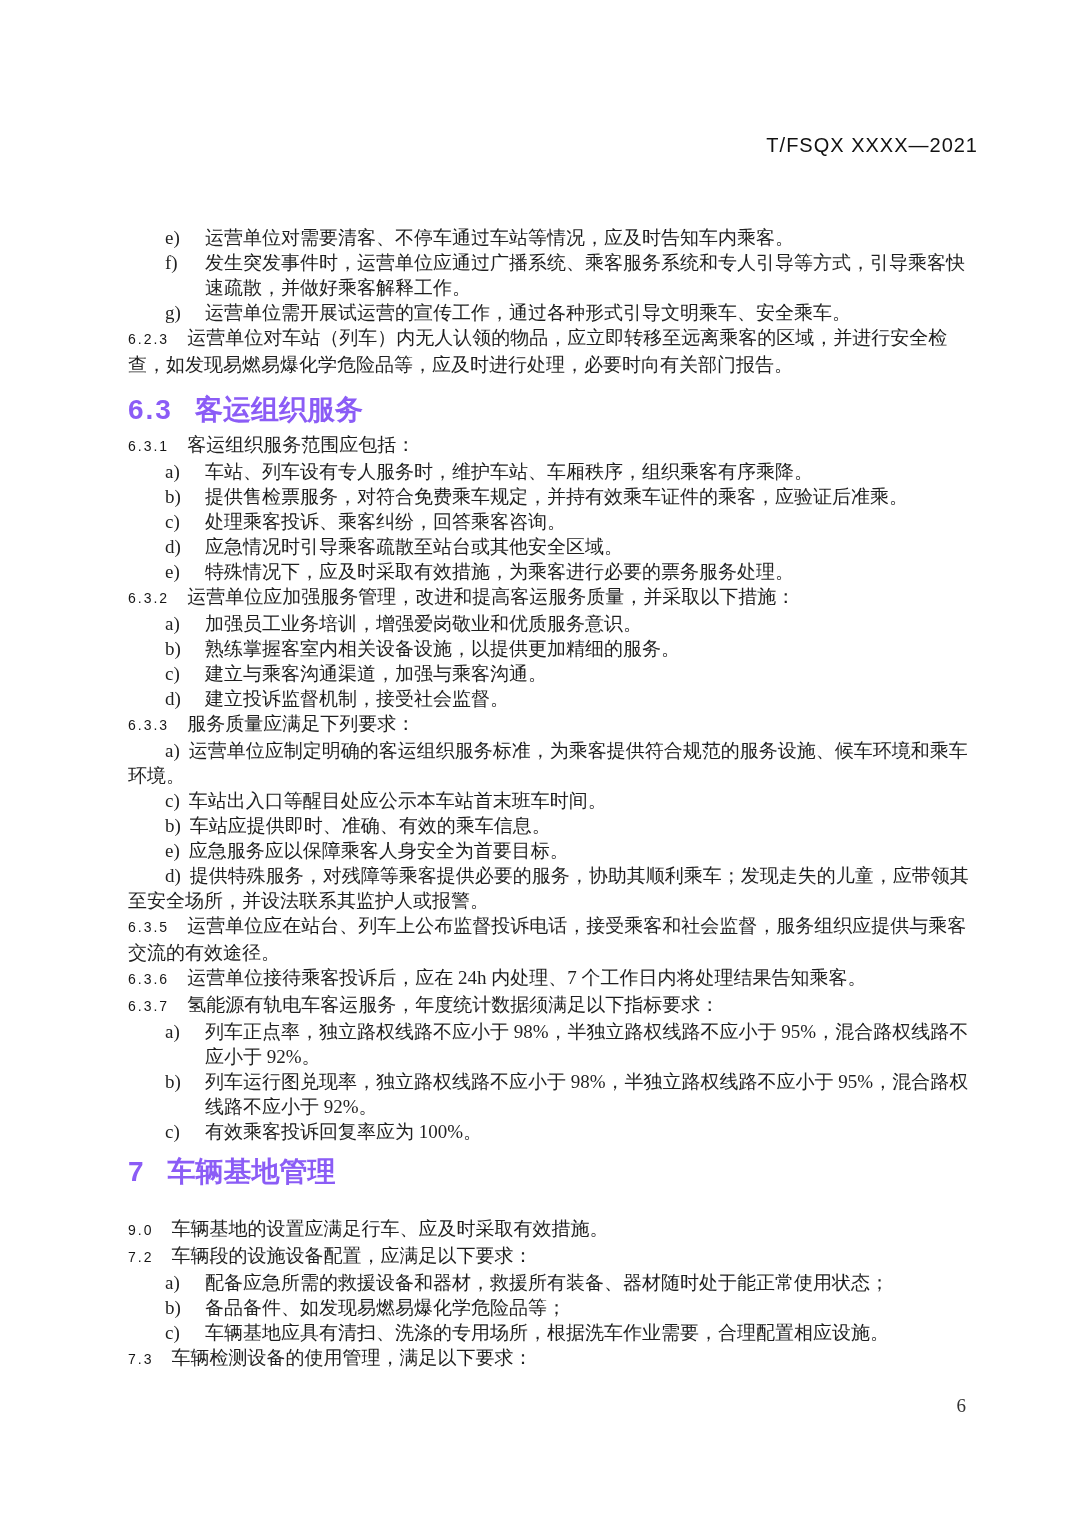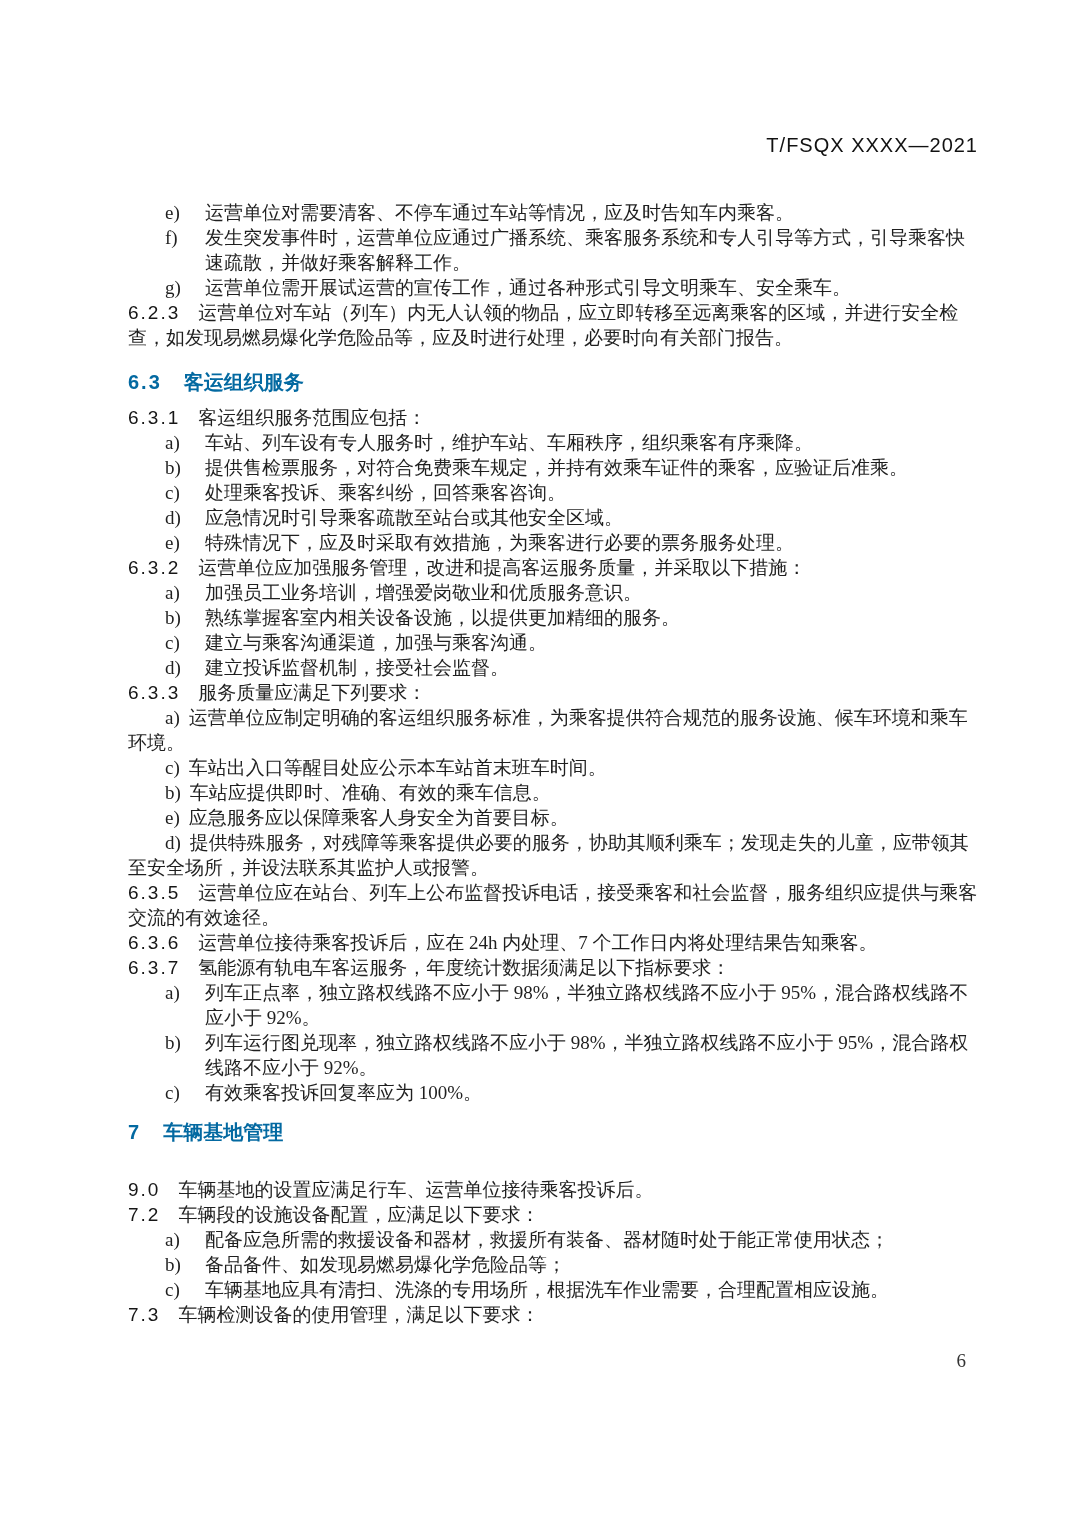--- a/index.html
+++ b/index.html
@@ -9,44 +9,44 @@
     color:#1f1f1f;
     font-family:"Liberation Serif","DejaVu Serif",serif;
     font-size:19px; line-height:25px;
   }
   .page { padding:133px 102px 0 128px; }
 
   .hdr {
     text-align:right;
     font-family:"Liberation Sans","DejaVu Sans",sans-serif;
     font-size:20px; letter-spacing:1px; color:#111;
-    margin-bottom:42px;
+    margin-bottom:67px;
   }
 
   
   .cl { }
   .cl .n {
     font-family:"Liberation Sans","DejaVu Sans",sans-serif;
-    font-size:19px; letter-spacing:2px; margin-right:18px; color:#161616;
+    font-size:14px; letter-spacing:2px; margin-right:18px; color:#161616;
     white-space:nowrap;
   }
 
   
   .li { display:flex; margin-left:37px; }
   .li .lb { flex:0 0 40px; }
   .li .tx { flex:1; }
 
   
   .pi { text-indent:37px; }
   .pi .lb { margin-right:9px; }
 
   
   .h2 {
     font-family:"Liberation Sans","DejaVu Sans",sans-serif;
-    font-weight:bold; font-size:20px; color:#0369a1;
+    font-weight:bold; font-size:28px; color:#8b5cf6;
   }
   .h2 .n { margin-right:22px; letter-spacing:2px; }
   .h2a { margin:20px 0 10px; }
   .h2b { margin:15px 0 32px; }
 
   .ftr {
     margin-top:21px; padding-right:12px;
     text-align:right; font-size:19px; color:#333;
   }
 </style>
@@ -138,21 +138,21 @@
         <span class="lb">b)</span>
         <span class="tx">列车运行图兑现率，独立路权线路不应小于 98%，半独立路权线路不应小于 95%，混合路权线路不应小于 92%。</span>
       </div>
     <div class="li">
         <span class="lb">c)</span>
         <span class="tx">有效乘客投诉回复率应为 100%。</span>
       </div>
 
     <h2 class="h2 h2b"><span class="n">7</span><span>车辆基地管理</span></h2>
 
-    <p class="cl"><span class="n">9.0</span><span>车辆基地的设置应满足行车、运营单位接待乘客投诉后。</span></p>
+    <p class="cl"><span class="n">9.0</span><span>车辆基地的设置应满足行车、应及时采取有效措施。</span></p>
     <p class="cl"><span class="n">7.2</span><span>车辆段的设施设备配置，应满足以下要求：</span></p>
 
     <div class="li">
         <span class="lb">a)</span>
         <span class="tx">配备应急所需的救援设备和器材，救援所有装备、器材随时处于能正常使用状态；</span>
       </div>
     <div class="li">
         <span class="lb">b)</span>
         <span class="tx">备品备件、如发现易燃易爆化学危险品等；</span>
       </div>

